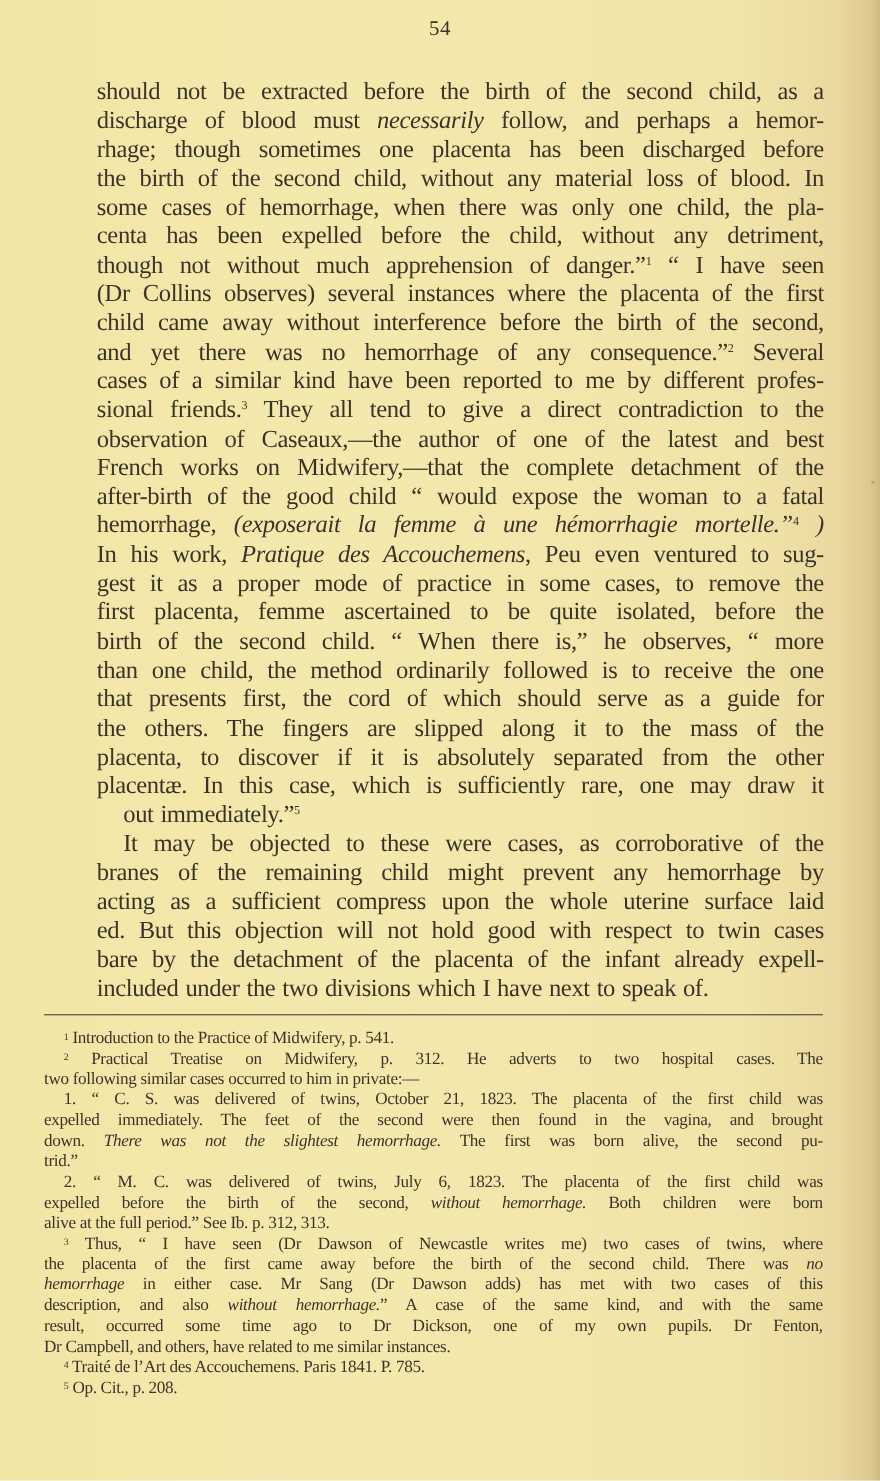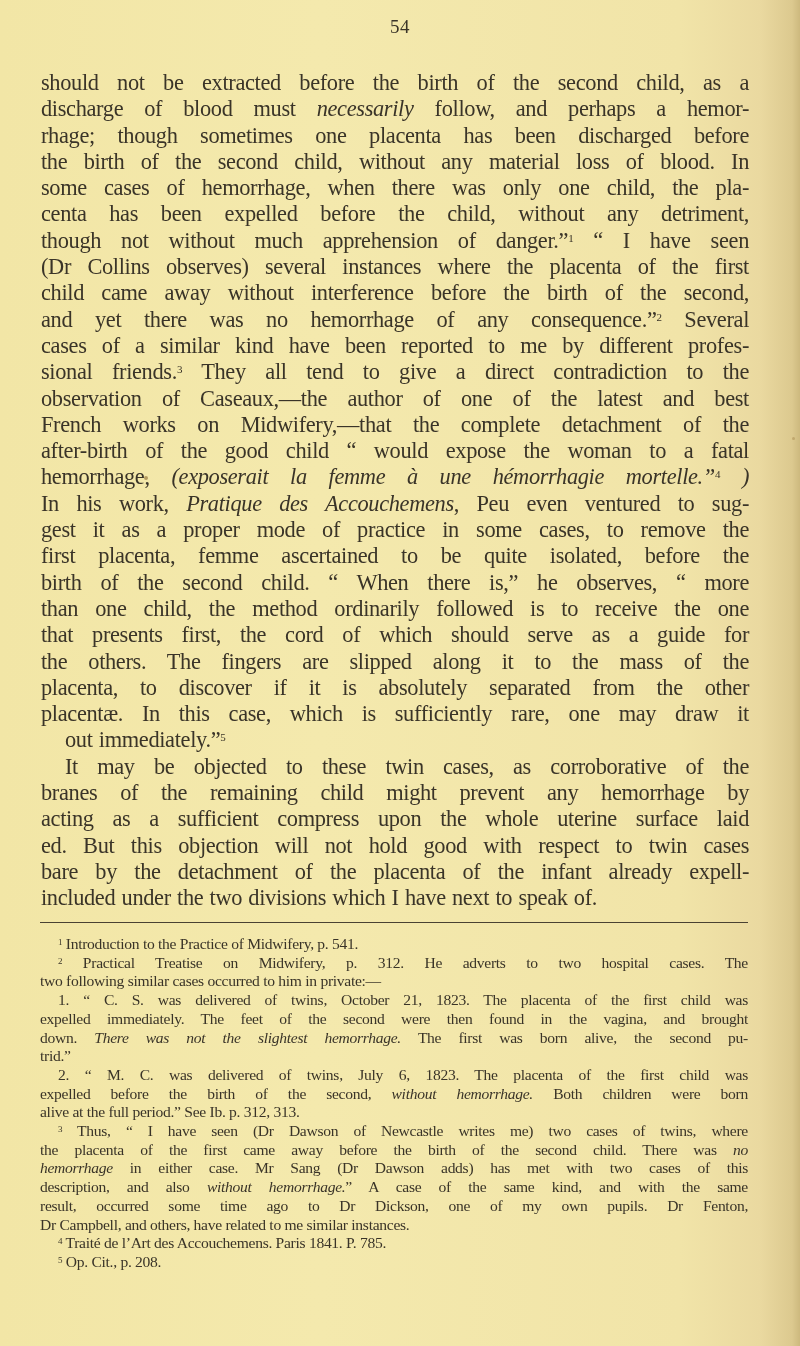--- a/index.html
+++ b/index.html
@@ -42,20 +42,21 @@
       font-stretch: condensed;
     }
     .line {
       display: block;
       text-align: justify;
       text-align-last: justify;
       white-space: nowrap;
       overflow: visible;
       letter-spacing: -0.35px;
       word-spacing: 1px;
+      margin-left: 47px;
     }
     .line.last {
       text-align-last: left;
     }
     .line.ind {
       padding-left: 24px;
     }
     sup {
       font-size: 11px;
       vertical-align: top;
@@ -127,21 +128,21 @@
       <span class="line">In his work, <em>Pratique des Accouchemens</em>, Peu even ventured to sug-</span>
       <span class="line">gest it as a proper mode of practice in some cases,  to remove the</span>
       <span class="line">first placenta, femme ascertained to be quite isolated, before the</span>
       <span class="line">birth of the second child.  “ When there is,” he observes,  “ more</span>
       <span class="line">than one child, the method ordinarily followed is to receive the one</span>
       <span class="line">that presents first, the cord of which should serve as a guide for</span>
       <span class="line">the others.  The fingers are slipped along it to the mass of the</span>
       <span class="line">placenta, to discover if it is absolutely separated from the other</span>
       <span class="line">placentæ.  In this case, which is sufficiently rare, one may draw it</span>
       <span class="line ind last">out immediately.”<sup>5</sup></span>
-      <span class="line ind">It may be objected to these twin cases, as corroborative of the</span>
+      <span class="line ind">It may be objected to these were cases, as corroborative of the</span>
       <span class="line">branes of the remaining child might prevent any hemorrhage by</span>
       <span class="line">acting as a sufficient compress upon the whole uterine surface laid</span>
       <span class="line">ed.  But this objection will not hold good with respect to twin cases</span>
       <span class="line">bare by the detachment of the placenta of the infant already expell-</span>
       <span class="line last">included under the two divisions which I have next to speak of.</span>
     </div>
 
   <div class="rule"></div>
 
   <div class="footnotes" id="footnotes">

